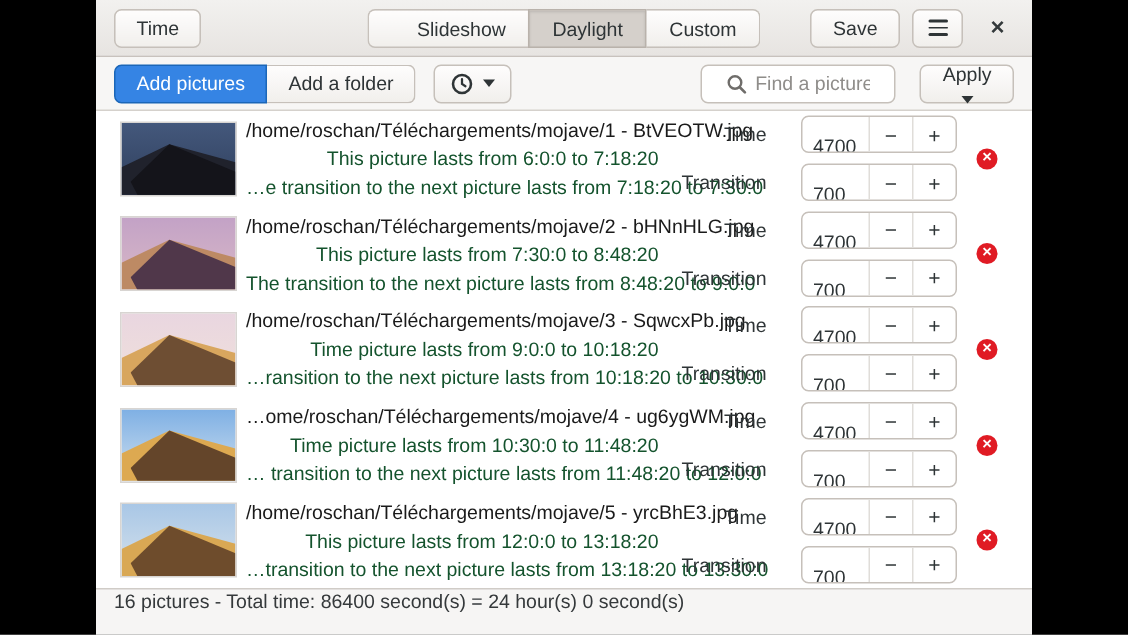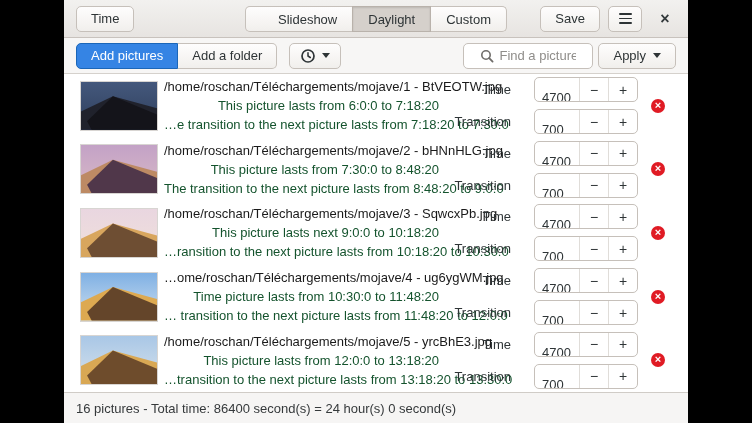--- a/index.html
+++ b/index.html
@@ -40,21 +40,21 @@
   .btn.suggested { background:#3584e4; border-color:#1b66b8; color:#fff; }
   .icon-btn { margin-left:12px; padding:0 10px; gap:6px; }
   .caret { width:0; height:0; border-left:4px solid transparent;
            border-right:4px solid transparent; border-top:5px solid #2e3436; }
   .search { margin-left:auto; width:130px; height:26px; background:#fff;
             border:1px solid #c6c0ba; border-radius:5px; display:flex;
             align-items:center; padding:0 16px; }
   .search input { border:0; outline:0; width:100%; font-size:13px; margin-left:5px;
                   font-family:"Liberation Sans", sans-serif; color:#2e3436; background:transparent; }
   .search input::placeholder { color:#8f8d8a; }
-  .apply { margin-left:5px; gap:7px; }
+  .apply { margin-left:16px; gap:7px;flex-direction:column; }
 
   
   .list { flex:1; background:#fff; display:flex; flex-direction:column; overflow:hidden; }
   .row { flex:1; display:flex; align-items:center; }
   .thumb { width:78px; height:50px; margin-left:16px; flex:0 0 78px;
            border:1px solid #d8d5d2; position:relative; overflow:hidden;
            background:linear-gradient(var(--sky1), var(--sky2)); }
   .thumb::before { content:""; position:absolute; inset:0; background:var(--dune);
                    clip-path:polygon(0 62%, 42% 30%, 100% 55%, 100% 100%, 0 100%); }
   .thumb::after { content:""; position:absolute; inset:0; background:var(--shade);
@@ -71,21 +71,21 @@
   .spin-value { flex:1; font-size:13px; color:#2e3436; display:flex; align-items:center;
                 padding-left:7px;margin-top:16px; }
   .spin-btn { width:29px; display:flex; align-items:center; justify-content:center;
               font-size:14px; color:#2e3436; border-left:1px solid #e0ddd9; cursor:pointer; }
   .delete { width:14px; height:14px; border-radius:50%; background:#e01b24;
             color:#fff; font-size:11px; font-weight:bold; line-height:13px;
             text-align:center; margin:0 23px 0 13px; cursor:pointer; flex:0 0 14px; }
 
   
   .statusbar { height:31px; flex:0 0 31px; background:#f6f5f4; border-top:1px solid #d0ccc7;
-               display:flex; align-items:center; padding-left:12px; font-size:13px;
+               display:flex; padding-left:12px; font-size:13px;
                color:#35393b; }
   svg { display:block; }
 </style>
 </head>
 <body>
 
 <div class="window">
 
   <div class="headerbar">
     <button class="btn">Time</button>
@@ -188,21 +188,21 @@
           </div>
         </div>
       </div>
       <div class="delete">×</div>
     </div>
 
     <div class="row">
       <div class="thumb" style="--sky1: #e9d6e0; --sky2: #f0e0da; --dune: #d8a65e; --shade: #6e4e33;"></div>
       <div class="textcol">
         <div class="path">/home/roschan/Téléchargements/mojave/3 - SqwcxPb.jpg</div>
-        <div class="sub">This picture lasts next 9:0:0 to 10:18:20</div>
+        <div class="sub">Time picture lasts from 9:0:0 to 10:18:20</div>
         <div class="sub">…ransition to the next picture lasts from 10:18:20 to 10:30:0</div>
       </div>
       <div class="ctrlcol">
         <div class="ctl-line">
           <span class="ctl-label">Time</span>
           <div class="spin">
             <div class="spin-value">4700</div>
             <div class="spin-btn">−</div>
             <div class="spin-btn">+</div>
           </div>

